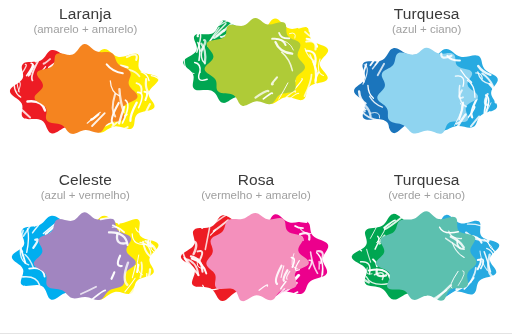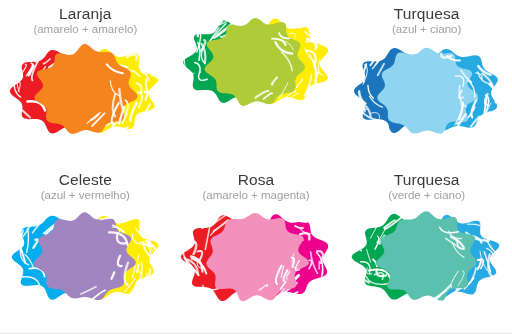--- a/index.html
+++ b/index.html
@@ -307,21 +307,21 @@
               <path d="M112.3,69.3 Q111.1,72.3 109.5,75.8" fill="none" stroke="#ffffff" stroke-width="2.13" stroke-linecap="round" opacity="0.98"></path>
               <path d="M115.3,31.2 Q113.3,42.2 124.4,40.2" fill="none" stroke="#ffffff" stroke-width="2.31" stroke-linecap="round" opacity="0.88"></path>
             </g>
           </svg>
         </div>
     </div>
 
     <div class="cell">
       <div class="caption">
         <span class="cap-title">Rosa</span>
-        <span class="cap-sub">(amarelo + magenta)</span>
+        <span class="cap-sub">(vermelho + amarelo)</span>
       </div>
       <div class="blob-wrap">
           <svg viewBox="0 0 166 108" xmlns="http://www.w3.org/2000/svg" shape-rendering="geometricPrecision">
             <g>
               <path d="M103.6,68.5C102.6,73.1 93.9,73.8 89.6,77.9C85.4,82.1 86.5,88.0 81.7,90.0C76.9,92.0 70.9,86.8 64.6,88.4C58.3,89.9 54.1,98.6 49.0,98.1C43.8,97.5 43.4,88.6 37.8,85.5C32.1,82.4 22.8,85.6 19.7,81.9C16.6,78.2 23.7,71.5 21.5,66.1C19.2,60.7 8.0,58.6 7.9,54.0C7.8,49.3 18.5,47.0 21.0,41.8C23.5,36.6 17.6,30.4 21.0,26.9C24.4,23.5 33.3,26.5 38.8,23.6C44.3,20.8 44.6,13.3 49.6,12.3C54.7,11.3 58.4,17.7 65.0,18.2C71.6,18.8 79.5,12.7 84.1,15.1C88.7,17.5 85.0,25.9 88.9,30.6C92.8,35.3 103.2,34.9 104.4,39.4C105.6,43.9 95.3,48.4 95.2,54.0C95.0,59.6 104.7,63.9 103.6,68.5Z" fill="#ED1C24"></path>
               <path d="M20.6,51.1 Q26.1,39.1 20.1,38.5" fill="none" stroke="#ffffff" stroke-width="2.39" stroke-linecap="round" opacity="0.81"></path>
               <path d="M25.3,72.1 Q24.2,58.5 12.2,55.9" fill="none" stroke="#ffffff" stroke-width="1.86" stroke-linecap="round" opacity="0.83"></path>
               <path d="M15.5,62.7 Q10.8,55.0 8.9,44.5" fill="none" stroke="#ffffff" stroke-width="1.67" stroke-linecap="round" opacity="0.85"></path>
               <path d="M29.2,24.8 Q35.5,17.7 43.0,9.5" fill="none" stroke="#ffffff" stroke-width="2.26" stroke-linecap="round" opacity="0.97"></path>
               <path d="M30.7,65.0 Q21.6,66.5 25.0,55.6" fill="none" stroke="#ffffff" stroke-width="0.99" stroke-linecap="round" opacity="0.95"></path>

